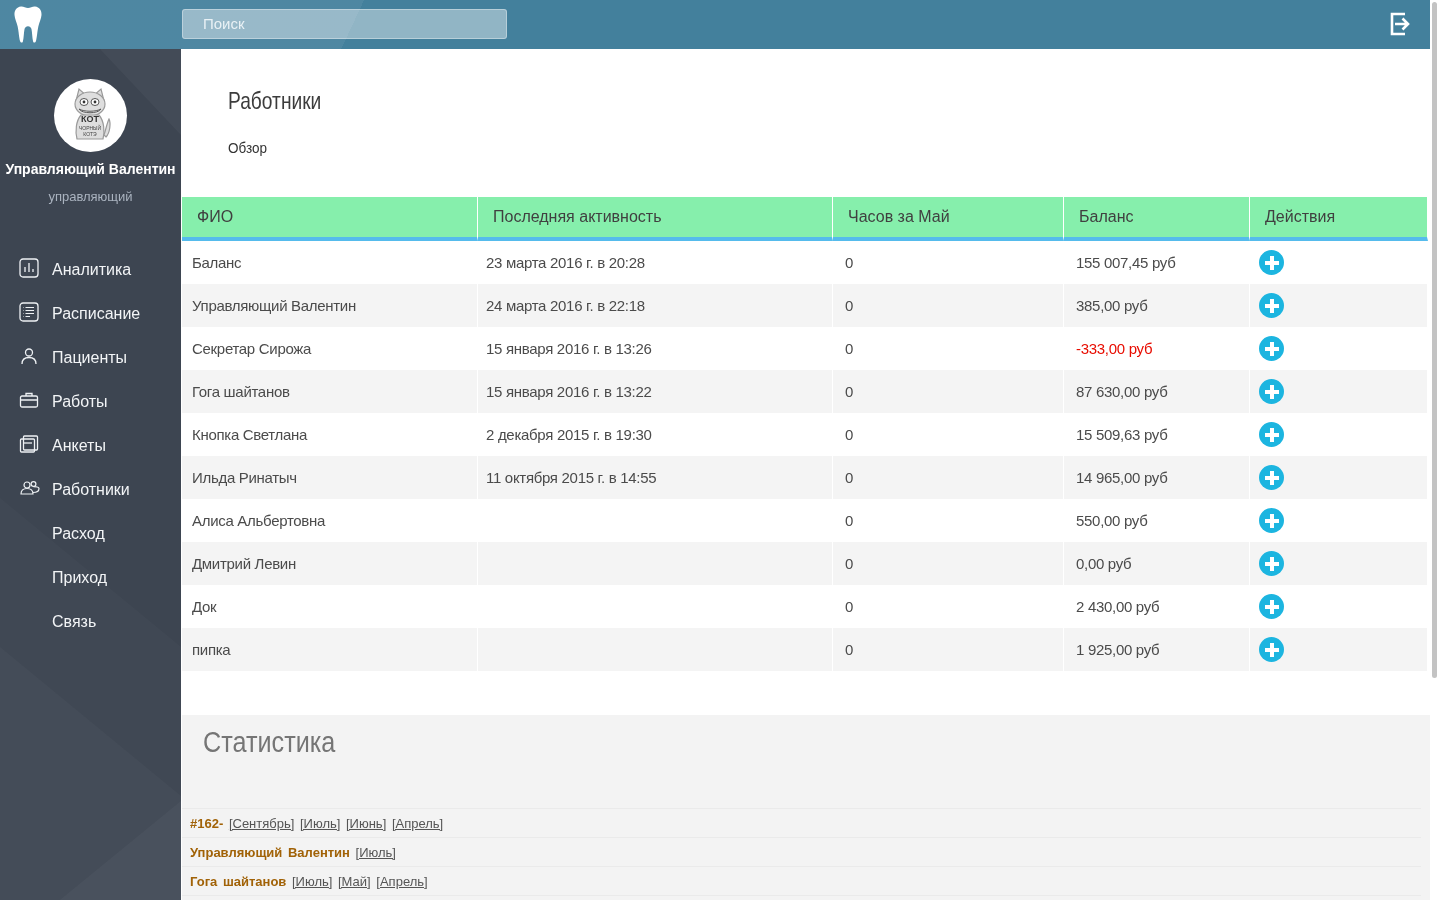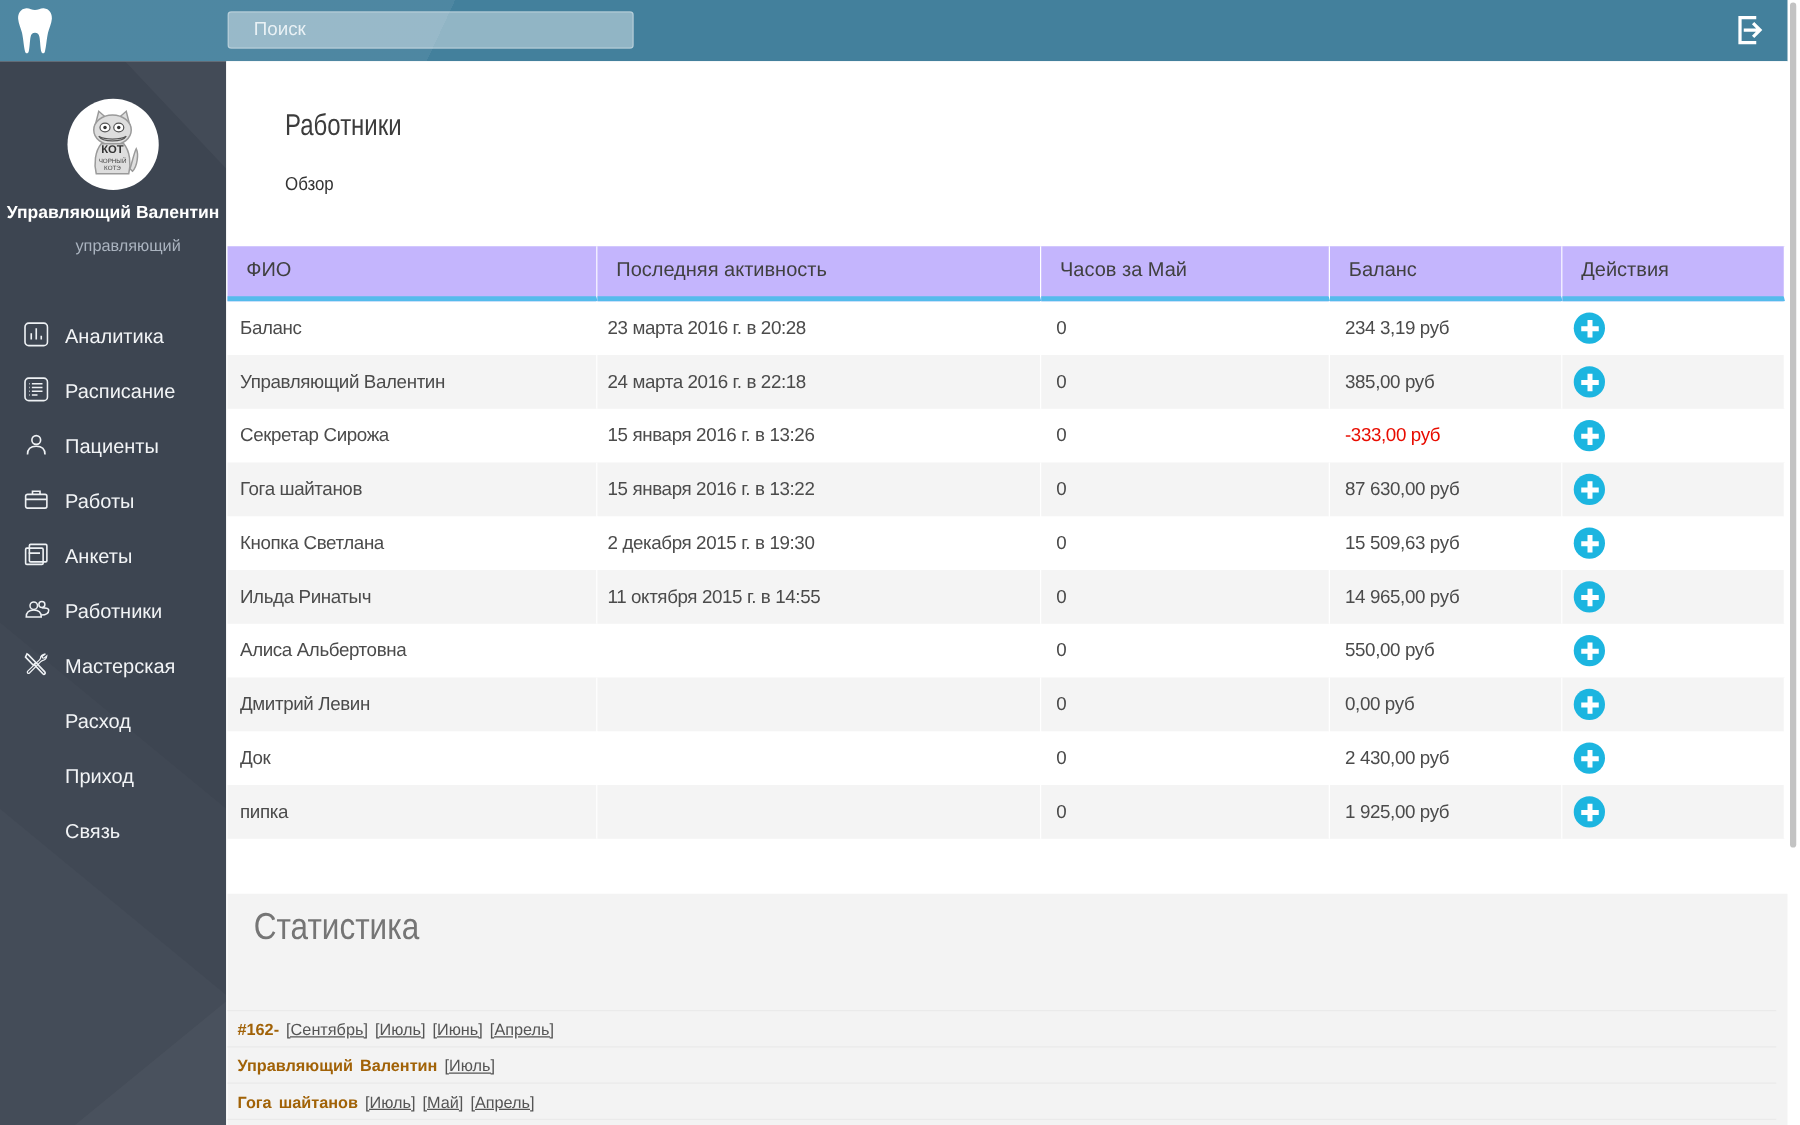--- a/index.html
+++ b/index.html
@@ -17,35 +17,35 @@
     border-radius:3px; color:#e9f1f5; font-size:15px; line-height:28px; padding-left:20px; }
   .logout { position:absolute; left:1389px; top:12px; }
   
   .sidebar { position:absolute; left:0; top:49px; width:181px; height:851px;
     background:#3d4551; overflow:hidden; }
   .facets { position:absolute; left:0; top:0; width:181px; height:851px; }
   .avatar { position:absolute; left:54px; top:30px; width:73px; height:73px;
     border-radius:50%; background:#fff; overflow:hidden; }
   .uname { position:absolute; left:0; top:112px; width:181px; text-align:center;
     color:#fff; font-size:14px; font-weight:bold; white-space:nowrap; }
-  .urole { position:absolute; left:12px; top:140px; width:181px; text-align:center;
+  .urole { position:absolute; left:0; top:140px; width:181px; text-align:center;
     color:#aab3bf; font-size:13px; }
   .menu { position:absolute; left:0; top:199px; width:210px; }
   .mi { position:relative; height:44px; color:#f2f4f6; font-size:16px; }
   .mi .ic { position:absolute; left:19px; top:50%; transform:translateY(-50%); }
   .mi .lb { position:absolute; left:52px; top:50%; transform:translateY(-50%); white-space:nowrap; }
   .badge { position:absolute; left:147px; top:14px; background:#7f8793; color:#2e3540;
     font-size:9px; padding:2px 4px; border-radius:2px; line-height:10px; }
   
   .content { position:absolute; left:181px; top:49px; width:1249px; height:851px; background:#fff; }
   h1.pt { position:absolute; left:47px; top:38px; font-size:24px; font-weight:400; color:#3c3c3c; transform:scaleX(0.8); transform-origin:left; white-space:nowrap; }
   .sub { position:absolute; left:47px; top:90px; font-size:15px; color:#333; transform:scaleX(0.9); transform-origin:left; }
   table.tb { position:absolute; left:1px; top:148px; width:1246px;
     border-collapse:separate; border-spacing:0; table-layout:fixed; }
-  table.tb th { background:#c4b5fd; border-bottom:4px solid #55bbec; border-right:1px solid #fff;
+  table.tb th { background:#86efac; border-bottom:4px solid #55bbec; border-right:1px solid #fff;
     height:44px; text-align:left; font-weight:400; font-size:16px; color:#404040;
     padding:0 0 0 15px; vertical-align:middle; }
   table.tb td { height:43px; font-size:15px; color:#4b4b4b; padding:0 0 0 10px; letter-spacing:-0.3px;
     vertical-align:middle; border-right:1px solid #fff; }
   table.tb tr.g td { background:#f4f4f4; }
   td.c2 { padding-left:8px !important; }
   td.c3, td.c4 { padding-left:12px !important; }
   .neg { color:#e80c00; }
   .plus { display:inline-block; width:25px; height:25px; border-radius:50%;
     background:#1cb5e0; position:relative; margin-left:-1px; vertical-align:middle; }
@@ -152,29 +152,20 @@
         <span class="ic">
       <svg width="22" height="20" viewBox="0 0 22 20" fill="none" stroke="#eef1f4" stroke-width="1.2">
         <circle cx="8" cy="7" r="3"></circle>
         <circle cx="14.5" cy="6" r="2.4"></circle>
         <path d="M2,16 C2,11.5 5,10.5 8,10.5 C11,10.5 14,11.5 14,16 Z"></path>
         <path d="M14,14.5 C17,14.5 20,13.5 20,10.5 C20,9 18,8.6 14.5,8.6"></path>
       </svg></span>
         <span class="lb">Работники</span>
       </div>
     <div class="mi">
-        <span class="ic">
-      <svg width="20" height="20" viewBox="0 0 20 20" fill="none" stroke="#eef1f4" stroke-width="1.3">
-        <path d="M2.6,1.6 L1.4,4.2 L7.6,10.6 L9.8,8.6 L3.6,2.2 Z"></path>
-        <path d="M9.8,8.6 L16.8,16 C17.9,17.2 16.4,18.6 15.3,17.5 L8.4,10.2"></path>
-        <path d="M17.3,1.6 C15.2,1.9 13.4,3.4 13.3,5.5 L12.6,6.4 L3.2,15.4 C2.2,16.4 3.5,17.8 4.6,16.9 L13.8,7.6 L14.8,7 C16.6,6.7 18.2,5.3 18.4,3.3 L16.2,5 L14.9,4.7 L14.8,3.4 Z" stroke-width="1"></path>
-      </svg></span>
-        <span class="lb">Мастерская</span>
-      </div>
-    <div class="mi">
         <span class="lb">Расход</span>
       </div>
     <div class="mi">
         <span class="lb">Приход</span>
       </div>
     <div class="mi">
         <span class="lb">Связь</span>
       </div>
   </div>
 </div>
@@ -195,21 +186,21 @@
           <th>ФИО</th>
           <th>Последняя активность</th>
           <th>Часов за Май</th>
           <th>Баланс</th>
           <th>Действия</th>
         </tr>
     <tr>
           <td>Баланс</td>
           <td class="c2">23 марта 2016 г. в 20:28</td>
           <td class="c3">0</td>
-          <td class="c4">234 3,19 руб</td>
+          <td class="c4">155 007,45 руб</td>
           <td><span class="plus"></span></td>
         </tr>
     <tr class="g">
           <td>Управляющий Валентин</td>
           <td class="c2">24 марта 2016 г. в 22:18</td>
           <td class="c3">0</td>
           <td class="c4">385,00 руб</td>
           <td><span class="plus"></span></td>
         </tr>
     <tr>

